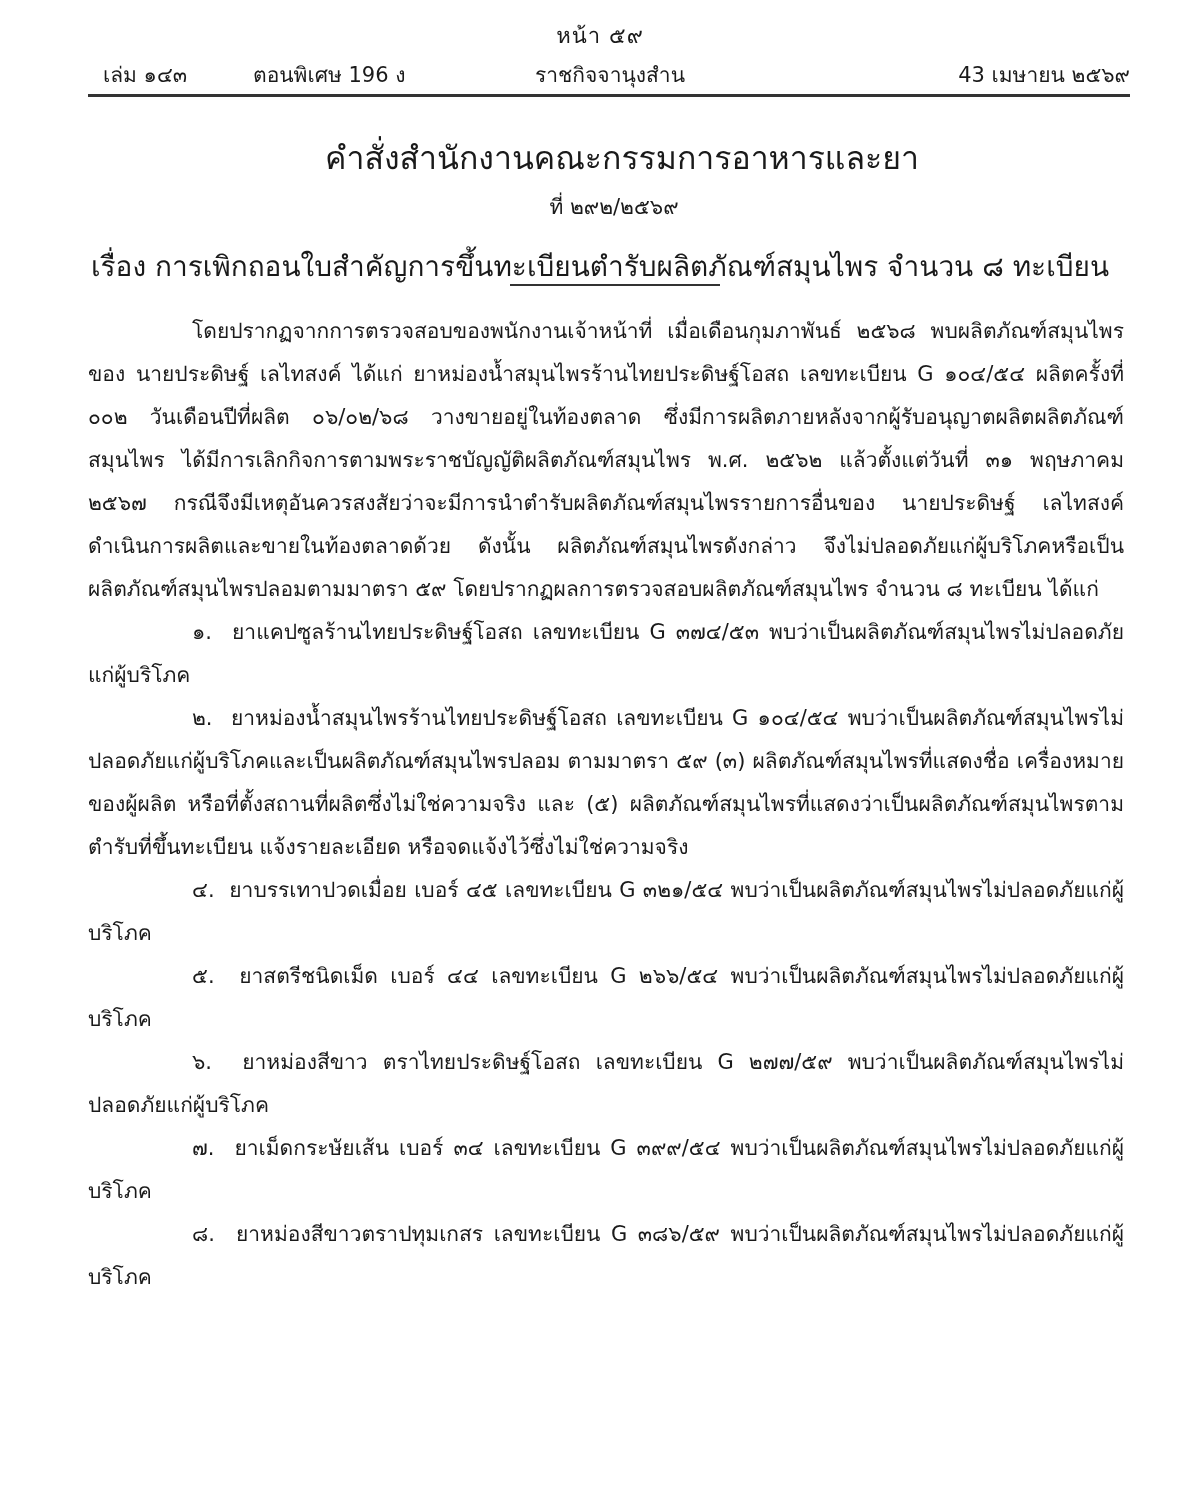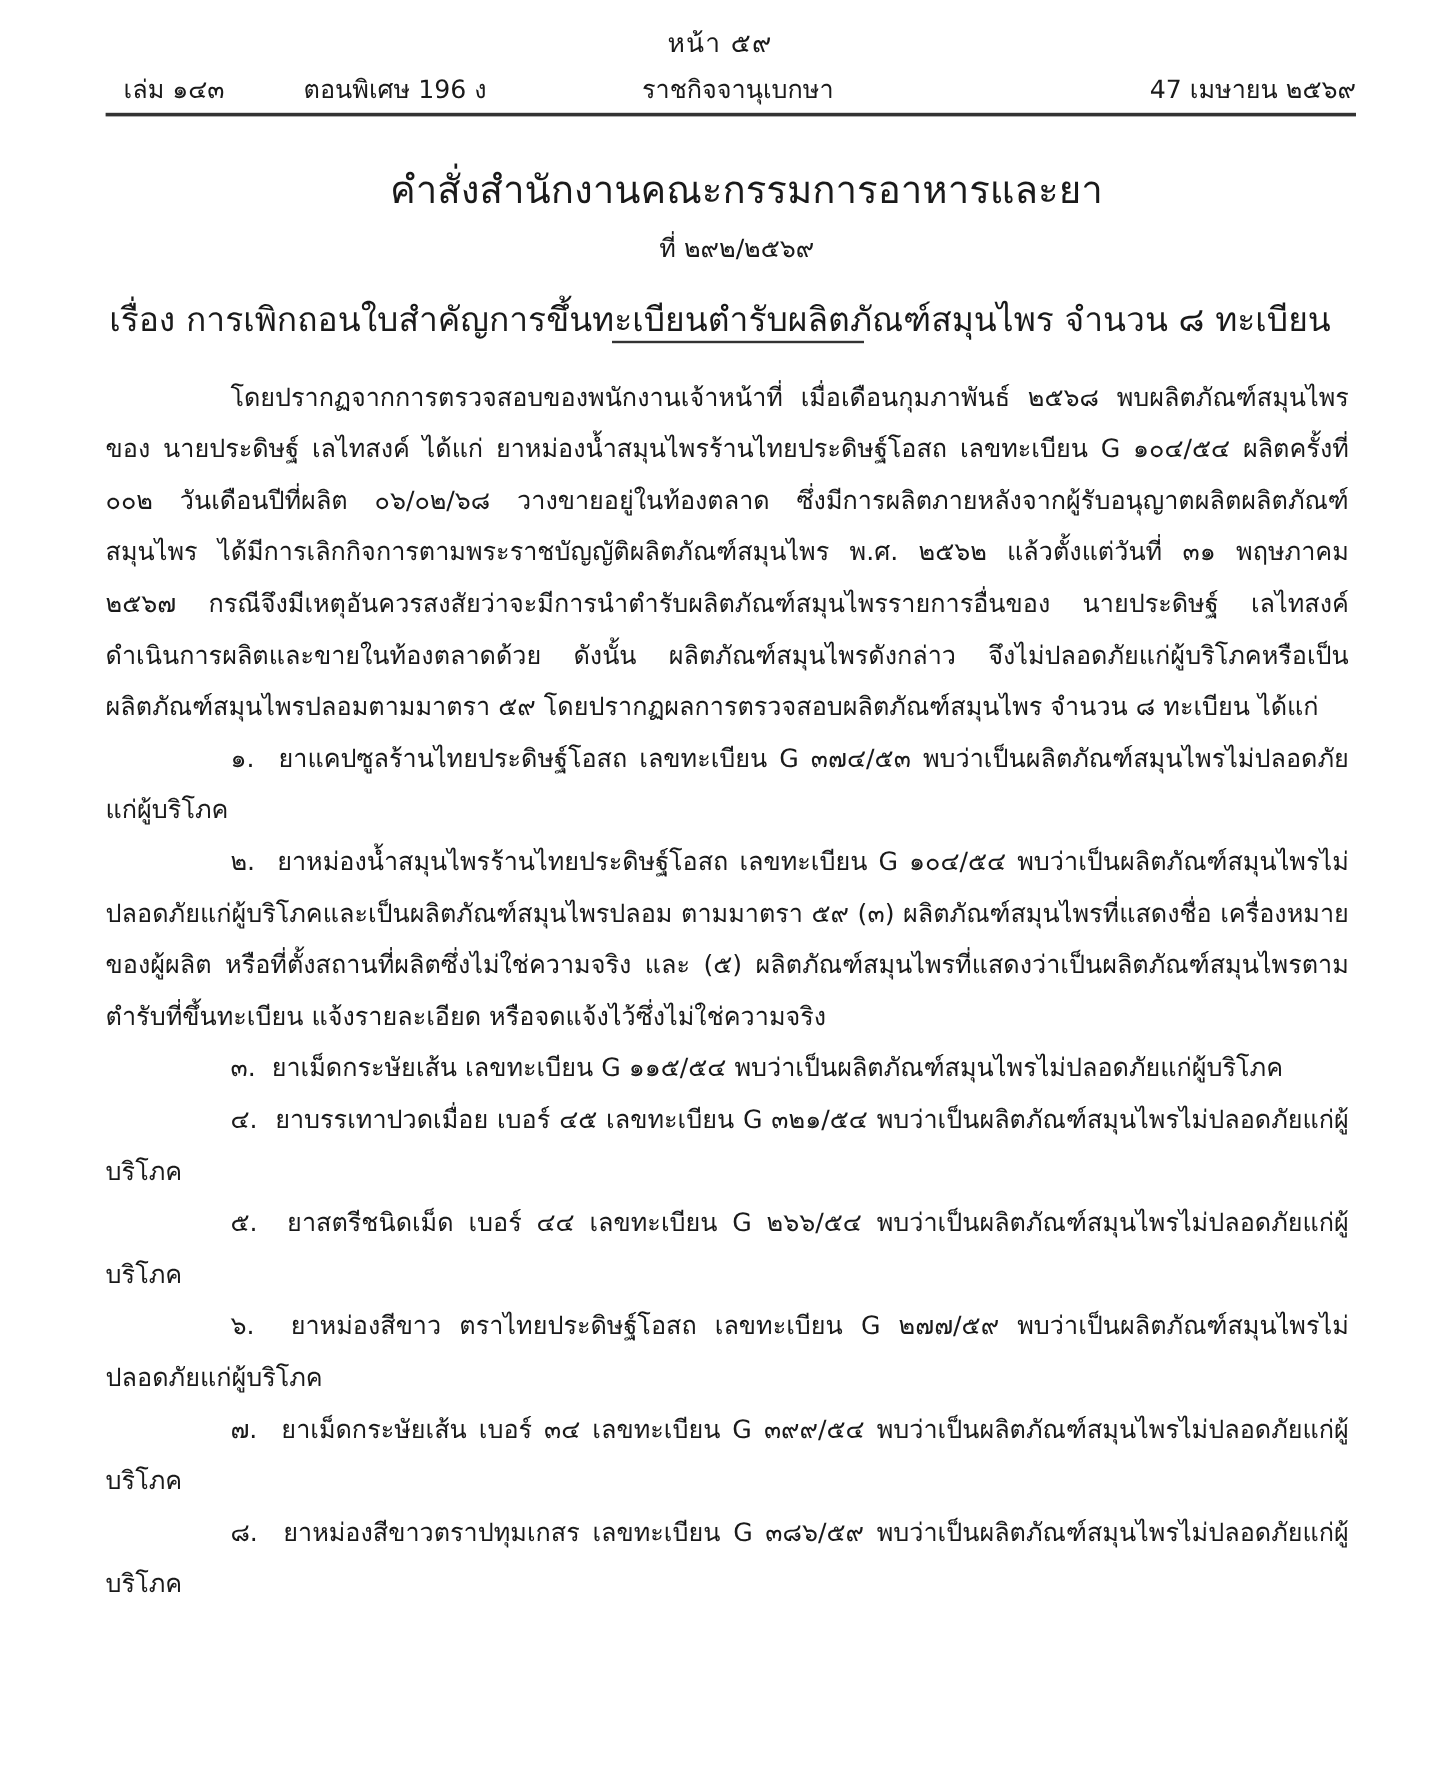--- a/index.html
+++ b/index.html
@@ -104,36 +104,35 @@
 </head>
 <body>
 
 <div class="page">
 
   <div class="page-number">หน้า ๕๙</div>
 
   <div class="header-line">
     <span class="h-volume">เล่ม  ๑๔๓</span>
     <span class="h-issue">ตอนพิเศษ  196  ง</span>
-    <span class="h-gazette">ราชกิจจานุเบกษา</span>
-    <span class="h-date">47  เมษายน  ๒๕๖๙</span>
+    <span class="h-gazette">ราชกิจจานุงสำน</span>
+    <span class="h-date">43  เมษายน  ๒๕๖๙</span>
   </div>
   <div class="header-rule"></div>
 
   <div class="title">คำสั่งสำนักงานคณะกรรมการอาหารและยา</div>
   <div class="order-no">ที่  ๒๙๒/๒๕๖๙</div>
   <div class="subject">เรื่อง  การเพิกถอนใบสำคัญการขึ้นทะเบียนตำรับผลิตภัณฑ์สมุนไพร  จำนวน  ๘  ทะเบียน</div>
   <div class="short-rule"></div>
 
   <div class="body-text">
     <p>โดยปรากฏจากการตรวจสอบของพนักงานเจ้าหน้าที่  เมื่อเดือนกุมภาพันธ์  ๒๕๖๘  พบผลิตภัณฑ์สมุนไพรของ  นายประดิษฐ์  เลไทสงค์  ได้แก่  ยาหม่องน้ำสมุนไพรร้านไทยประดิษฐ์โอสถ  เลขทะเบียน G  ๑๐๔/๕๔  ผลิตครั้งที่  ๐๐๒  วันเดือนปีที่ผลิต  ๐๖/๐๒/๖๘  วางขายอยู่ในท้องตลาด  ซึ่งมีการผลิตภายหลังจากผู้รับอนุญาตผลิตผลิตภัณฑ์สมุนไพร  ได้มีการเลิกกิจการตามพระราชบัญญัติผลิตภัณฑ์สมุนไพร พ.ศ.  ๒๕๖๒  แล้วตั้งแต่วันที่  ๓๑  พฤษภาคม  ๒๕๖๗  กรณีจึงมีเหตุอันควรสงสัยว่าจะมีการนำตำรับผลิตภัณฑ์สมุนไพรรายการอื่นของ  นายประดิษฐ์  เลไทสงค์  ดำเนินการผลิตและขายในท้องตลาดด้วย ดังนั้น  ผลิตภัณฑ์สมุนไพรดังกล่าว  จึงไม่ปลอดภัยแก่ผู้บริโภคหรือเป็นผลิตภัณฑ์สมุนไพรปลอมตามมาตรา  ๕๙ โดยปรากฏผลการตรวจสอบผลิตภัณฑ์สมุนไพร  จำนวน  ๘  ทะเบียน  ได้แก่</p>
 
     <p><span class="item-no">๑.</span>&nbsp; <span>ยาแคปซูลร้านไทยประดิษฐ์โอสถ  เลขทะเบียน  G  ๓๗๔/๕๓  พบว่าเป็นผลิตภัณฑ์สมุนไพรไม่ปลอดภัยแก่ผู้บริโภค</span></p>
     <p><span class="item-no">๒.</span>&nbsp; <span>ยาหม่องน้ำสมุนไพรร้านไทยประดิษฐ์โอสถ  เลขทะเบียน  G  ๑๐๔/๕๔  พบว่าเป็นผลิตภัณฑ์สมุนไพรไม่ปลอดภัยแก่ผู้บริโภคและเป็นผลิตภัณฑ์สมุนไพรปลอม  ตามมาตรา  ๕๙  (๓) ผลิตภัณฑ์สมุนไพรที่แสดงชื่อ  เครื่องหมายของผู้ผลิต  หรือที่ตั้งสถานที่ผลิตซึ่งไม่ใช่ความจริง  และ  (๕) ผลิตภัณฑ์สมุนไพรที่แสดงว่าเป็นผลิตภัณฑ์สมุนไพรตามตำรับที่ขึ้นทะเบียน  แจ้งรายละเอียด  หรือจดแจ้งไว้ซึ่งไม่ใช่ความจริง</span></p>
-    <p><span class="item-no">๓.</span>&nbsp; <span>ยาเม็ดกระษัยเส้น  เลขทะเบียน  G  ๑๑๕/๕๔  พบว่าเป็นผลิตภัณฑ์สมุนไพรไม่ปลอดภัยแก่ผู้บริโภค</span></p>
     <p><span class="item-no">๔.</span>&nbsp; <span>ยาบรรเทาปวดเมื่อย  เบอร์  ๔๕  เลขทะเบียน  G  ๓๒๑/๕๔  พบว่าเป็นผลิตภัณฑ์สมุนไพรไม่ปลอดภัยแก่ผู้บริโภค</span></p>
     <p><span class="item-no">๕.</span>&nbsp; <span>ยาสตรีชนิดเม็ด  เบอร์  ๔๔  เลขทะเบียน  G  ๒๖๖/๕๔  พบว่าเป็นผลิตภัณฑ์สมุนไพรไม่ปลอดภัยแก่ผู้บริโภค</span></p>
     <p><span class="item-no">๖.</span>&nbsp; <span>ยาหม่องสีขาว  ตราไทยประดิษฐ์โอสถ  เลขทะเบียน  G  ๒๗๗/๕๙  พบว่าเป็นผลิตภัณฑ์สมุนไพรไม่ปลอดภัยแก่ผู้บริโภค</span></p>
     <p><span class="item-no">๗.</span>&nbsp; <span>ยาเม็ดกระษัยเส้น  เบอร์  ๓๔  เลขทะเบียน  G  ๓๙๙/๕๔  พบว่าเป็นผลิตภัณฑ์สมุนไพรไม่ปลอดภัยแก่ผู้บริโภค</span></p>
     <p><span class="item-no">๘.</span>&nbsp; <span>ยาหม่องสีขาวตราปทุมเกสร  เลขทะเบียน  G  ๓๘๖/๕๙  พบว่าเป็นผลิตภัณฑ์สมุนไพรไม่ปลอดภัยแก่ผู้บริโภค</span></p>
   </div>
 
 </div>
 
 </body></html>

